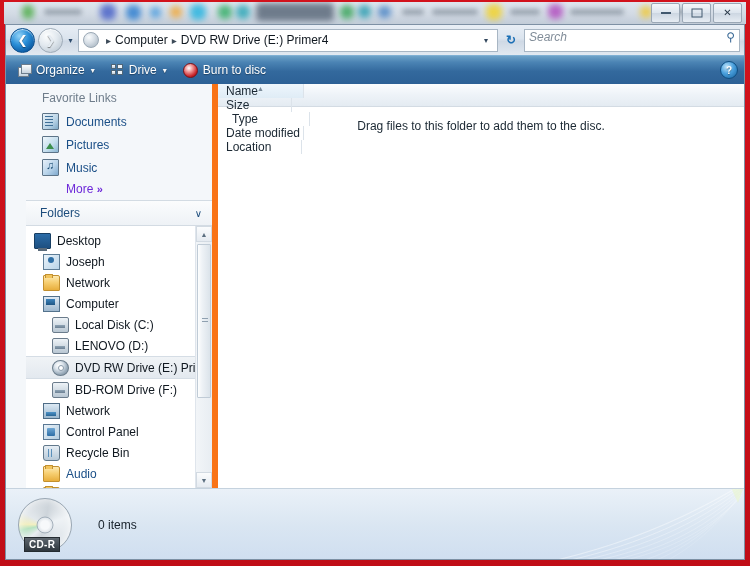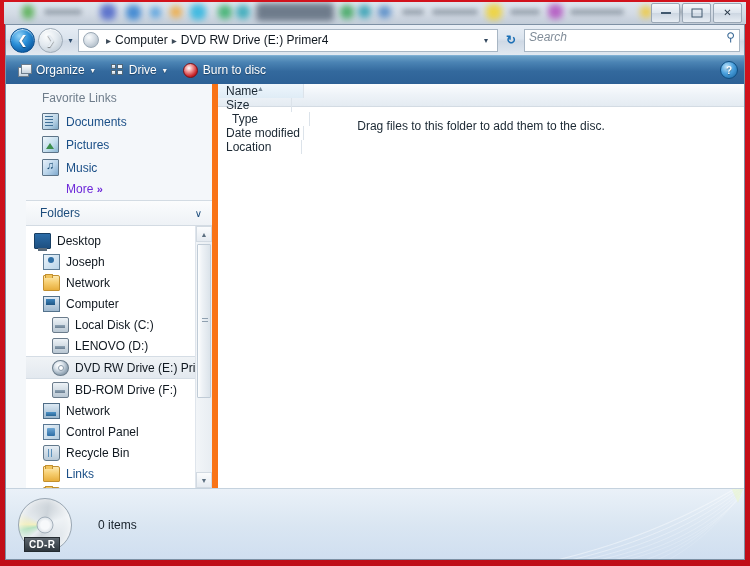--- a/index.html
+++ b/index.html
@@ -353,21 +353,21 @@
               <div class="trow" style="padding-left: 17px;">
                 <span class="ticon ic-cpanel"></span>
                 <span>Control Panel</span>
               </div>
               <div class="trow" style="padding-left: 17px;">
                 <span class="ticon ic-recycle"></span>
                 <span>Recycle Bin</span>
               </div>
               <div class="trow lnk" style="padding-left: 17px;">
                 <span class="ticon ic-folder"></span>
-                <span>Links</span>
+                <span>Audio</span>
               </div>
               <div class="trow lnk" style="padding-left: 17px;">
                 <span class="ticon ic-folder"></span>
                 <span>CD and DVD Tools</span>
               </div>
             </div>
           <div id="tscroll">
             <div class="sarrow">▲</div>
             <div id="sthumb"></div>
             <div class="sarrow" style="position:absolute;bottom:0;left:0;right:0;">▼</div>

